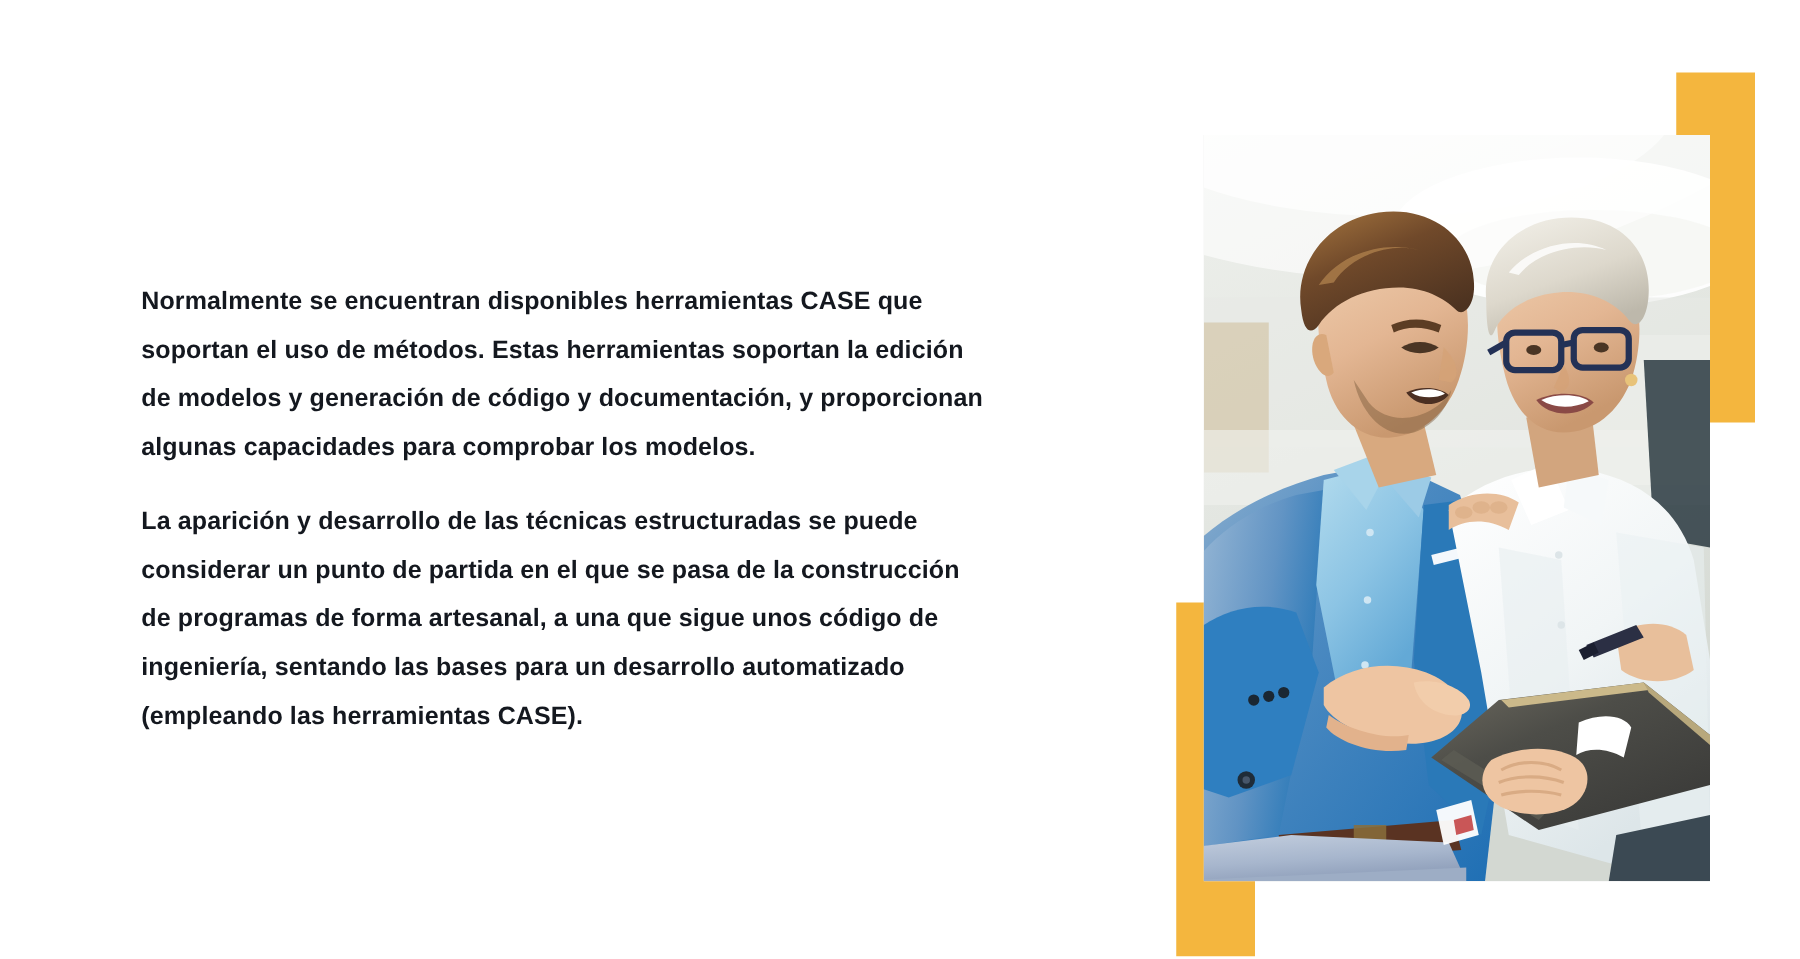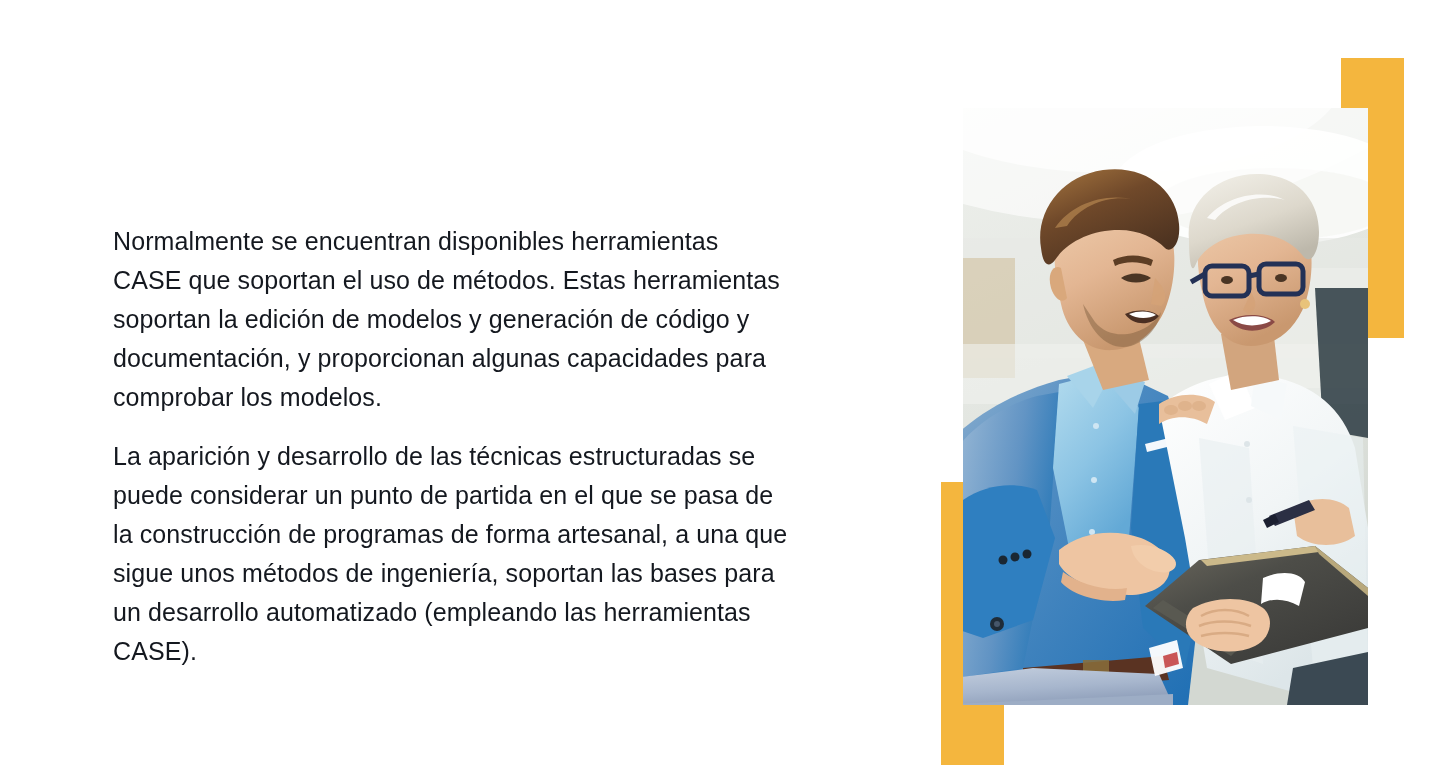--- a/index.html
+++ b/index.html
@@ -25,25 +25,25 @@
 
   
   #text-column {
     position: absolute;
     left: 113px;
     top: 222px;
     width: 680px;
   }
   .body-paragraph {
     margin: 0 0 20px 0;
-    font-size: 25px;
+    font-size: 20px;
     line-height: 39px;
     color: #14181f;
     letter-spacing: 0.1px;
-    font-weight: 400;
+    font-weight: 700;
     text-align: left;
   }
   .body-paragraph:last-child {
     margin-bottom: 0;
   }
 
   
   .accent-block {
     position: absolute;
   }
@@ -294,16 +294,16 @@
         <path d="M330,560 L405,544 L405,597 L324,597 Z" fill="#3b4953"></path>
 
         <path d="M186,540 L214,532 L220,560 L192,568 Z" fill="#ffffff" opacity="0.95"></path>
         <path d="M200,548 L214,544 L216,556 L202,560 Z" fill="#c13a3a" opacity="0.85"></path>
       </g>
     </svg>
   </div>
 
   <div id="text-column">
     <p class="body-paragraph">Normalmente se encuentran disponibles herramientas CASE que soportan el uso de métodos. Estas herramientas soportan la edición de modelos y generación de código y documentación, y proporcionan algunas capacidades para comprobar los modelos.</p>
-    <p class="body-paragraph">La aparición y desarrollo de las técnicas estructuradas se puede considerar un punto de partida en el que se pasa de la construcción de programas de forma artesanal, a una que sigue unos métodos de ingeniería, soportan las bases para un desarrollo automatizado (empleando las herramientas CASE).</p>
+    <p class="body-paragraph">La aparición y desarrollo de las técnicas estructuradas se puede considerar un punto de partida en el que se pasa de la construcción de programas de forma artesanal, a una que sigue unos código de ingeniería, sentando las bases para un desarrollo automatizado (empleando las herramientas CASE).</p>
   </div>
 
 </div>
 
 </body></html>

